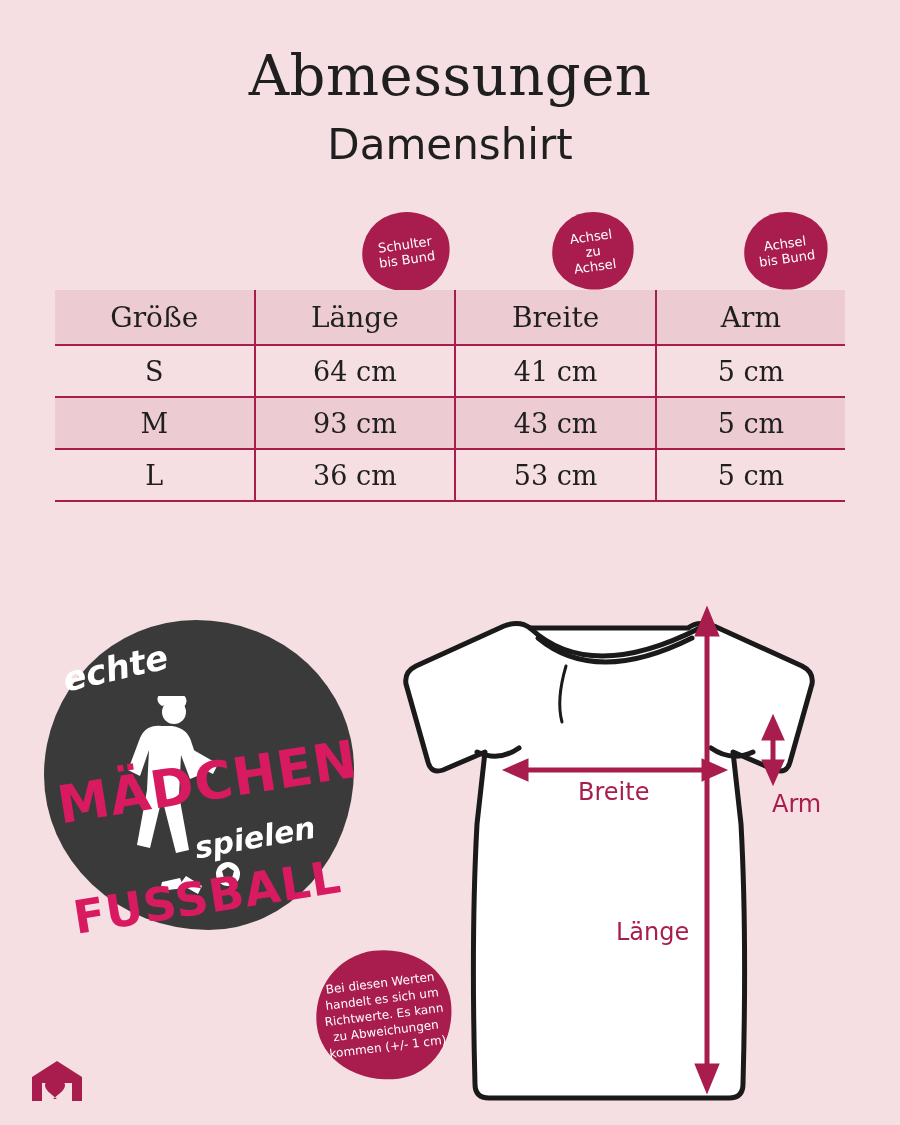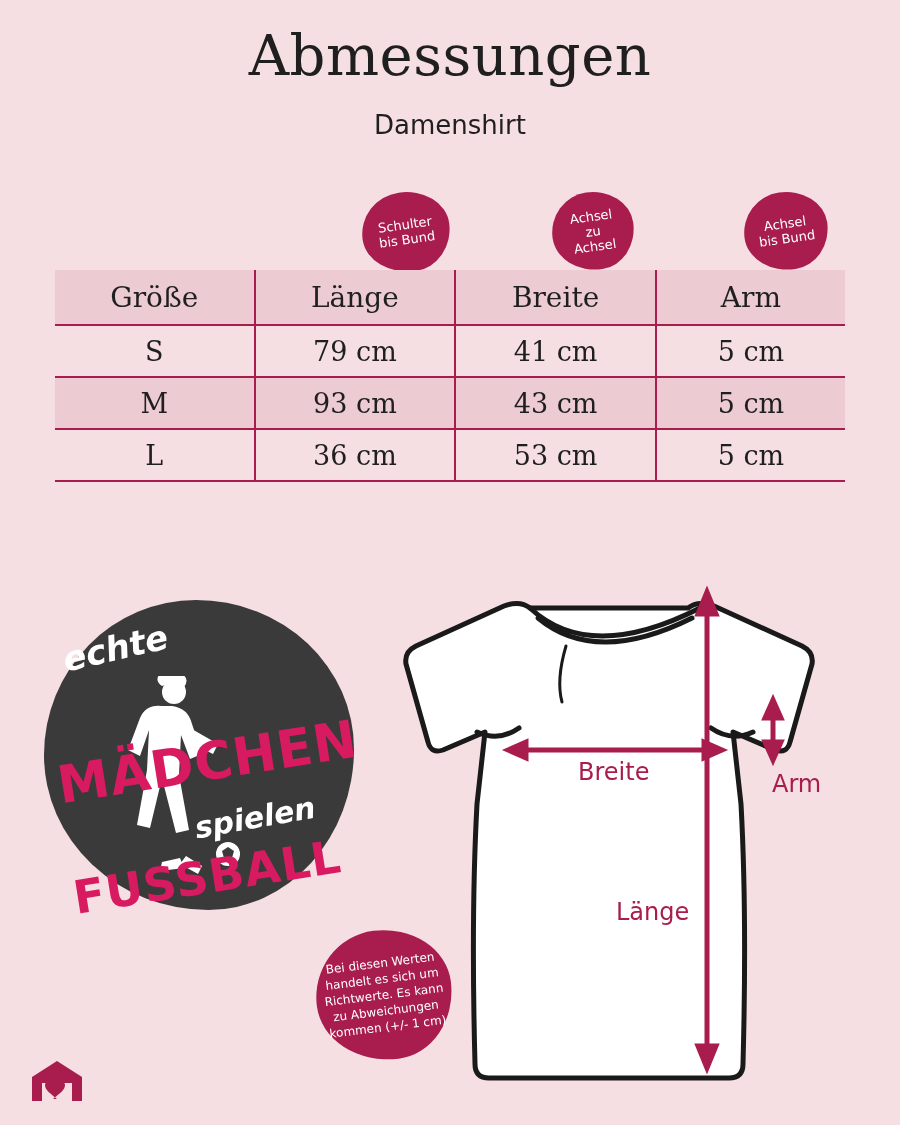--- a/index.html
+++ b/index.html
@@ -11,20 +11,21 @@
     height: 1125px;
     background: #f6dfe3;
     font-family: "DejaVu Sans", sans-serif;
     position: relative;
     overflow: hidden;
     color: #2b2b2b;
   }
   .page {
     position: absolute;
     inset: 0;
+    margin-top: 20px;
   }
 
   
   .title {
     position: absolute;
     top: 24px;
     left: 0;
     width: 900px;
     text-align: center;
     font-family: "DejaVu Serif", serif;
@@ -34,21 +35,21 @@
     letter-spacing: 0.5px;
     color: #1f1f1f;
   }
   .subtitle {
     position: absolute;
     top: 104px;
     left: 0;
     width: 900px;
     text-align: center;
     font-family: "DejaVu Sans", sans-serif;
-    font-size: 26px;
+    font-size: 42px;
     line-height: 42px;
     font-weight: 400;
     color: #1f1f1f;
   }
 
   
   .stamp {
     position: absolute;
     color: #ffffff;
     text-align: center;
@@ -222,21 +223,21 @@
         <tr>
           <th class="c0">Größe</th>
           <th class="c1">Länge</th>
           <th class="c2">Breite</th>
           <th class="c3">Arm</th>
         </tr>
       </thead>
       <tbody>
         <tr>
           <td class="c0">S</td>
-          <td class="c1">79 cm</td>
+          <td class="c1">64 cm</td>
           <td class="c2">41 cm</td>
           <td class="c3">5 cm</td>
         </tr>
         <tr class="alt">
           <td class="c0">M</td>
           <td class="c1">93 cm</td>
           <td class="c2">43 cm</td>
           <td class="c3">5 cm</td>
         </tr>
         <tr>

